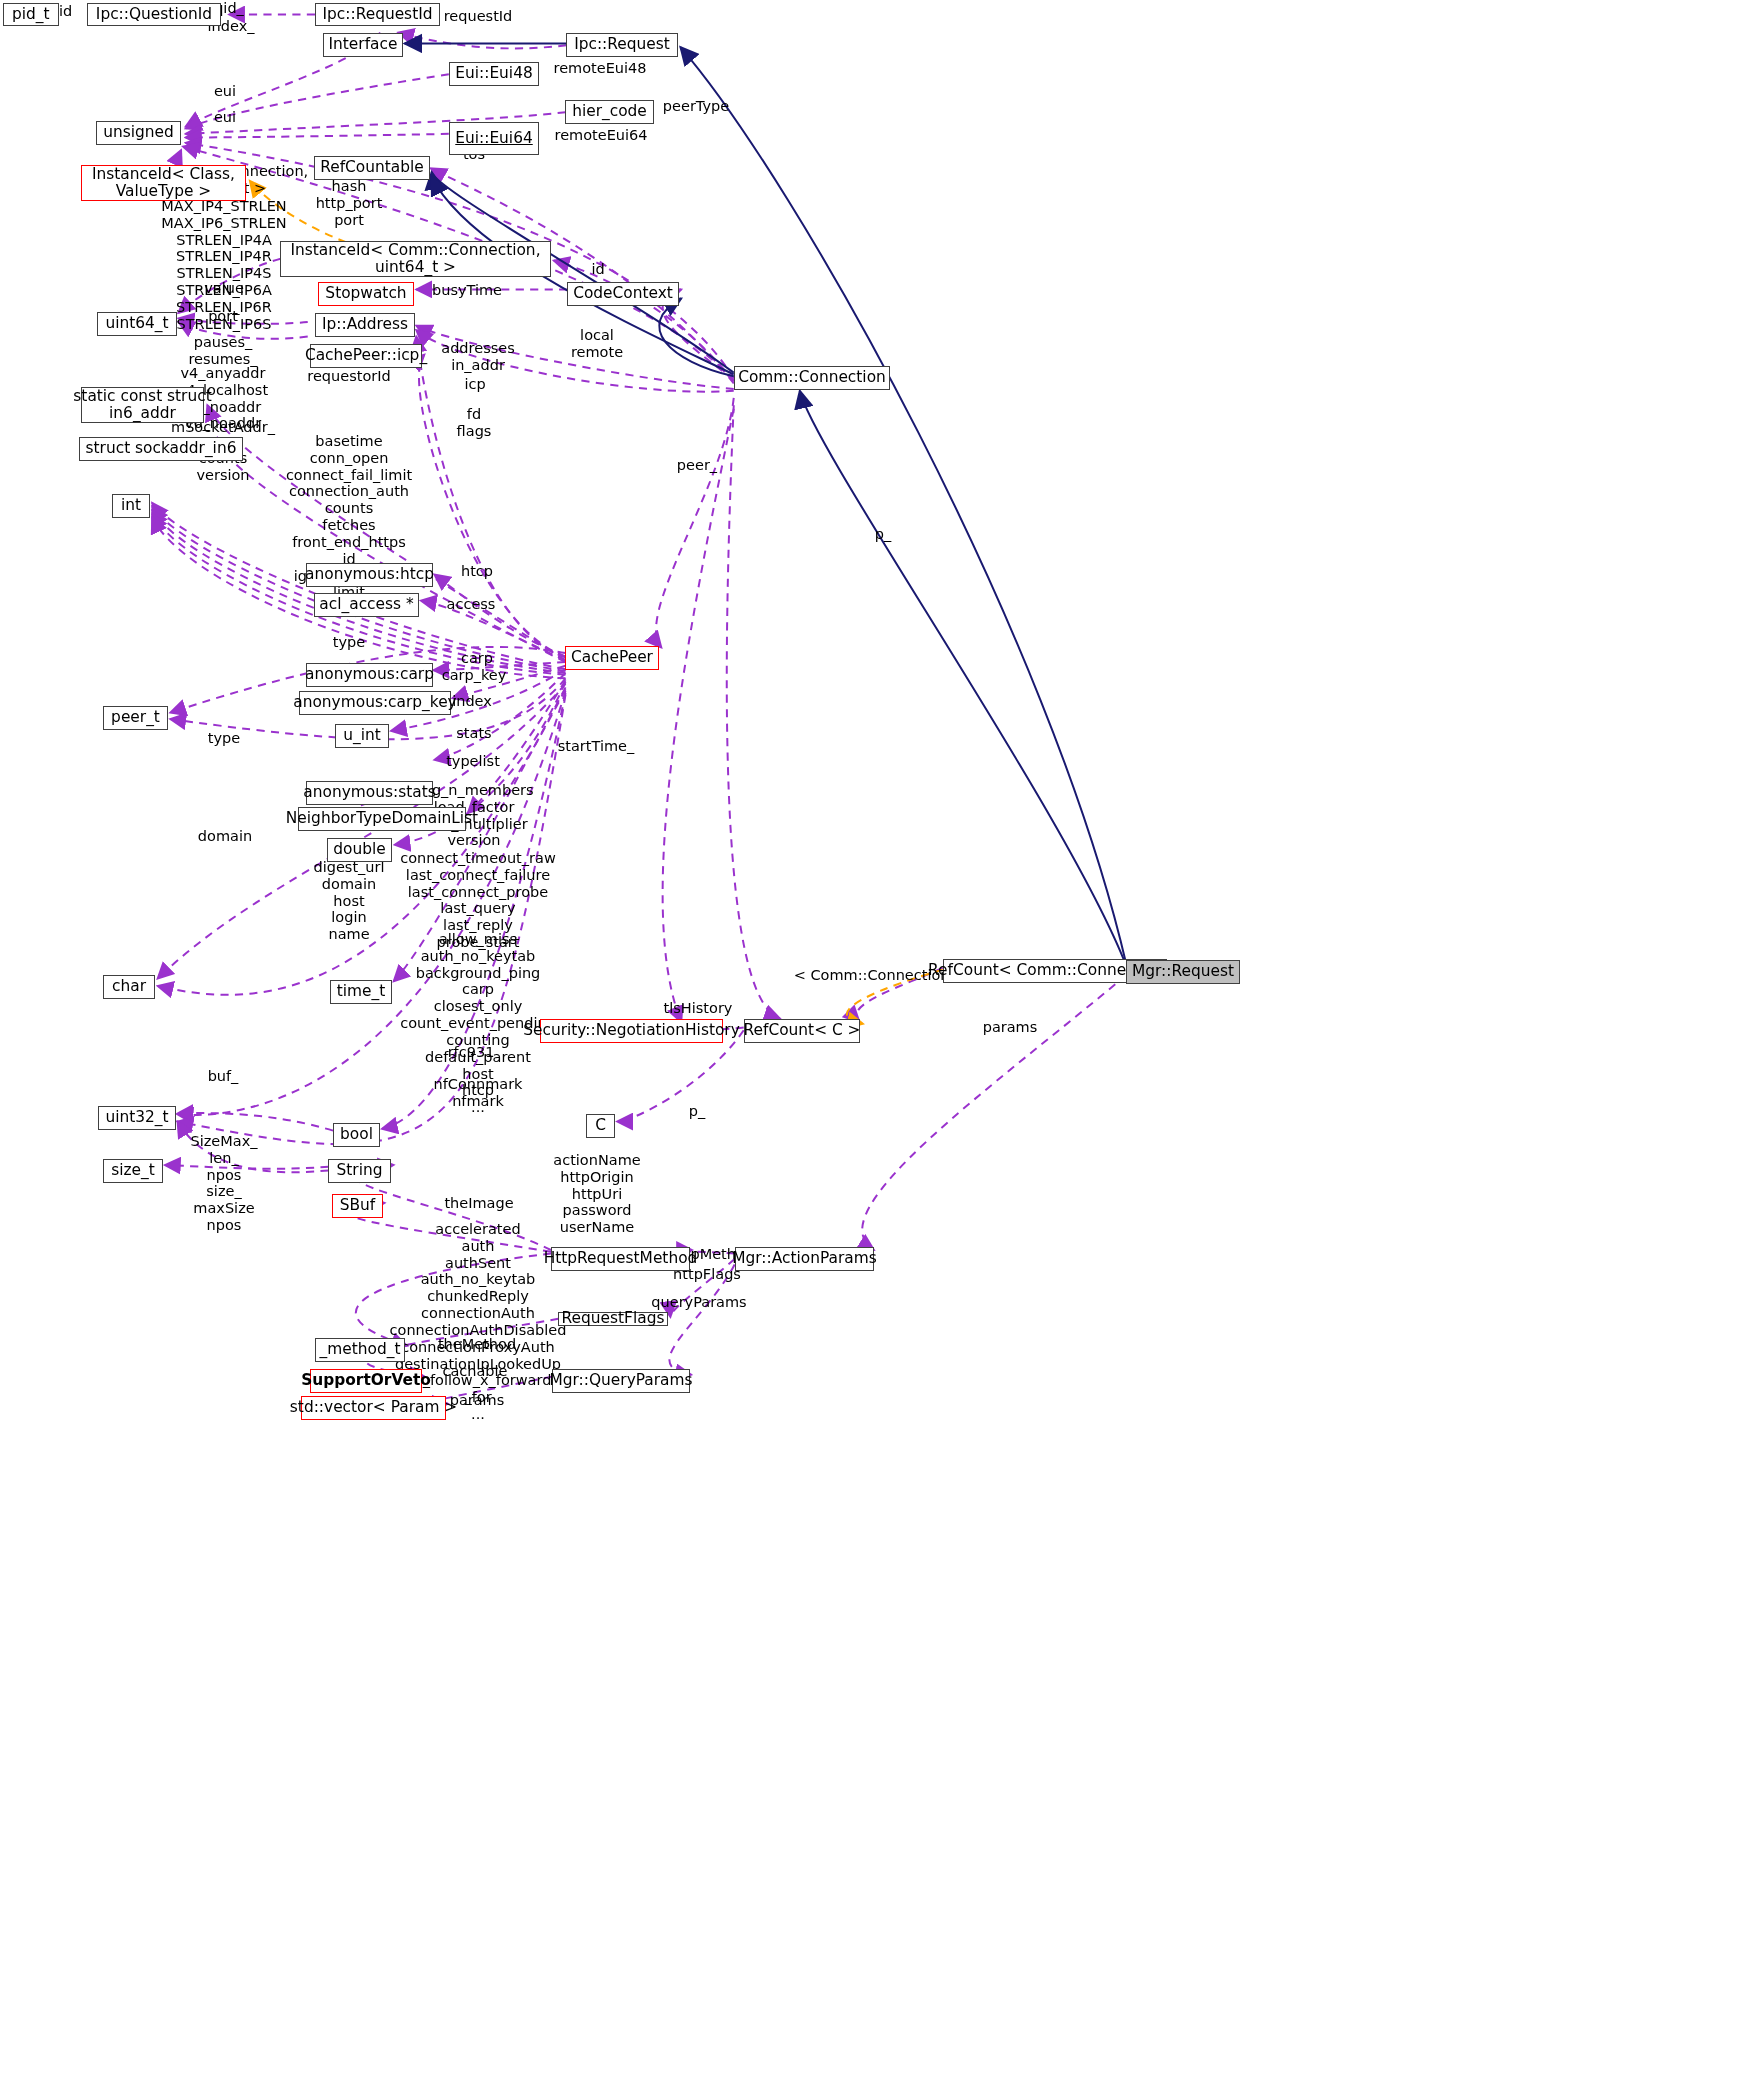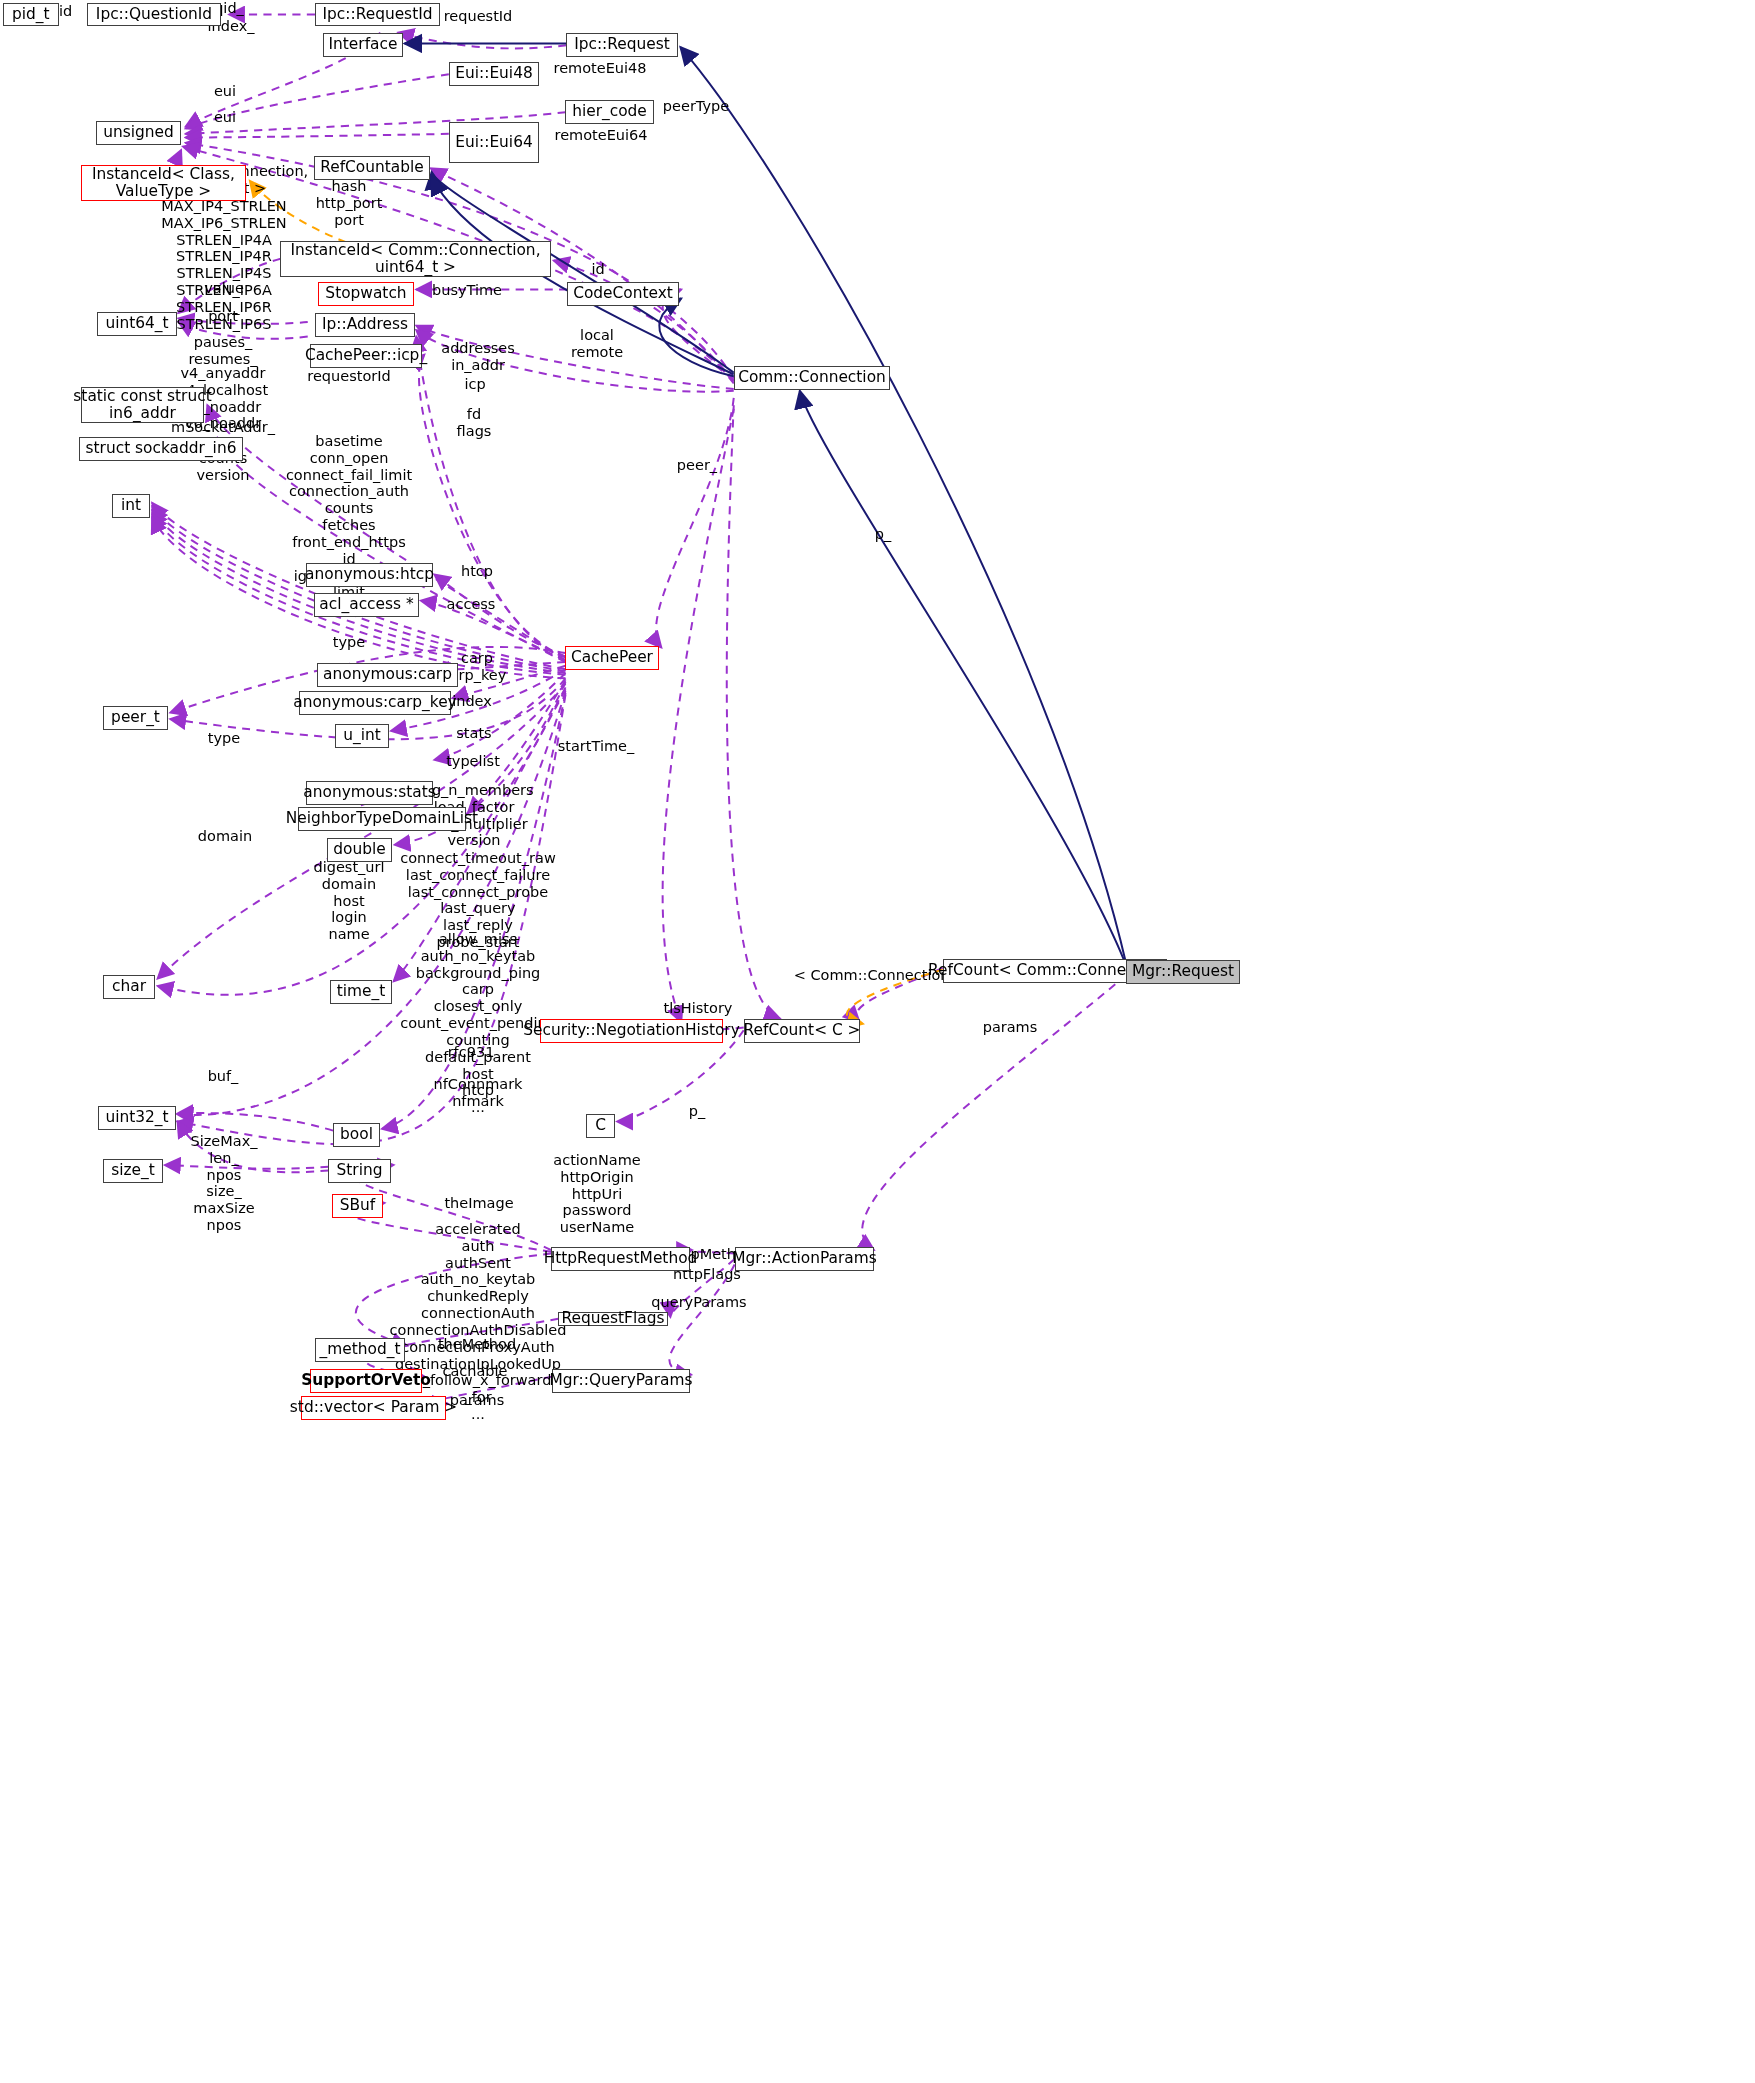--- a/index.html
+++ b/index.html
@@ -142,41 +142,41 @@
   </svg>
 
   <div class="nodes">
       <div class="node" style="left: 2.7px; top: 2.7px; width: 56px; height: 23.5px;">pid_t</div>
       <div class="node" style="left: 87px; top: 2.7px; width: 134px; height: 23.5px;">Ipc::QuestionId</div>
       <div class="node" style="left: 315px; top: 2.7px; width: 125px; height: 23.5px;">Ipc::RequestId</div>
       <div class="node" style="left: 323px; top: 33px; width: 80px; height: 23.5px;">Interface</div>
       <div class="node thick" style="left: 566px; top: 33px; width: 112px; height: 23.5px;">Ipc::Request</div>
       <div class="node" style="left: 449px; top: 62px; width: 90px; height: 23.5px;">Eui::Eui48</div>
       <div class="node" style="left: 565px; top: 100px; width: 89px; height: 23.5px;">hier_code</div>
-      <div class="node" style="left: 449px; top: 122px; width: 90px; height: 41px;">Eui::Eui64</div>
+      <div class="node" style="left: 449px; top: 122px; width: 90px; height: 33px; text-decoration: underline;">Eui::Eui64</div>
       <div class="node" style="left: 96px; top: 121px; width: 85px; height: 23.5px;">unsigned</div>
       <div class="node red" style="left: 81px; top: 165px; width: 165px; height: 36px;">InstanceId&lt; Class,
 ValueType &gt;</div>
       <div class="node thick" style="left: 314px; top: 156px; width: 116px; height: 23.5px;">RefCountable</div>
       <div class="node" style="left: 280px; top: 241px; width: 271px; height: 36px;">InstanceId&lt; Comm::Connection,
 uint64_t &gt;</div>
       <div class="node red" style="left: 318px; top: 282px; width: 96px; height: 23.5px;">Stopwatch</div>
       <div class="node thick" style="left: 567px; top: 282px; width: 112px; height: 23.5px;">CodeContext</div>
       <div class="node" style="left: 97px; top: 312px; width: 80px; height: 23.5px;">uint64_t</div>
       <div class="node thick" style="left: 315px; top: 313px; width: 100px; height: 23.5px;">Ip::Address</div>
       <div class="node" style="left: 310px; top: 344px; width: 112px; height: 23.5px;">CachePeer::icp_</div>
       <div class="node thick" style="left: 734px; top: 366px; width: 156px; height: 23.5px;">Comm::Connection</div>
       <div class="node" style="left: 81px; top: 387px; width: 123px; height: 36px;">static const struct
 in6_addr</div>
       <div class="node" style="left: 79px; top: 427px; width: 164px; height: 23.5px; margin-top: 10px;">struct sockaddr_in6</div>
       <div class="node" style="left: 112px; top: 494px; width: 38px; height: 23.5px;">int</div>
       <div class="node thick" style="left: 306px; top: 563px; width: 127px; height: 23.5px;">anonymous:htcp</div>
       <div class="node thick" style="left: 314px; top: 593px; width: 105px; height: 23.5px;">acl_access *</div>
       <div class="node red" style="left: 565px; top: 646px; width: 94px; height: 23.5px;">CachePeer</div>
-      <div class="node thick" style="left: 317px; top: 663px; width: 141px; height: 23.5px;">anonymous:carp</div>
+      <div class="node thick" style="left: 306px; top: 663px; width: 127px; height: 23.5px;">anonymous:carp</div>
       <div class="node thick" style="left: 299px; top: 691px; width: 152px; height: 23.5px;">anonymous:carp_key</div>
       <div class="node" style="left: 103px; top: 706px; width: 65px; height: 23.5px;">peer_t</div>
       <div class="node thick" style="left: 335px; top: 724px; width: 54px; height: 23.5px;">u_int</div>
       <div class="node thick" style="left: 306px; top: 781px; width: 127px; height: 23.5px;">anonymous:stats</div>
       <div class="node thick" style="left: 298px; top: 807px; width: 168px; height: 23.5px;">NeighborTypeDomainList</div>
       <div class="node" style="left: 327px; top: 838px; width: 65px; height: 23.5px;">double</div>
       <div class="node" style="left: 330px; top: 980px; width: 62px; height: 23.5px;">time_t</div>
       <div class="node" style="left: 103px; top: 975px; width: 52px; height: 23.5px;">char</div>
       <div class="node red" style="left: 540px; top: 1019px; width: 183px; height: 23.5px;">Security::NegotiationHistory</div>
       <div class="node" style="left: 744px; top: 1019px; width: 116px; height: 23.5px;">RefCount&lt; C &gt;</div>

